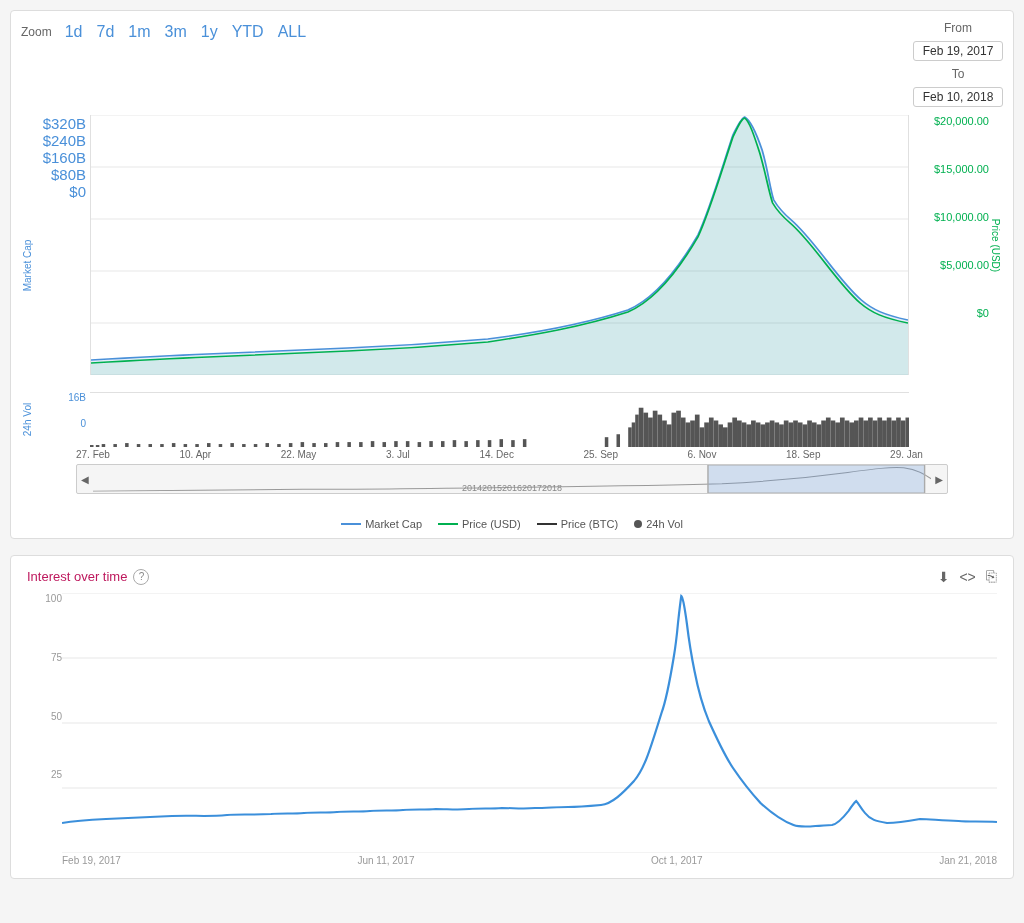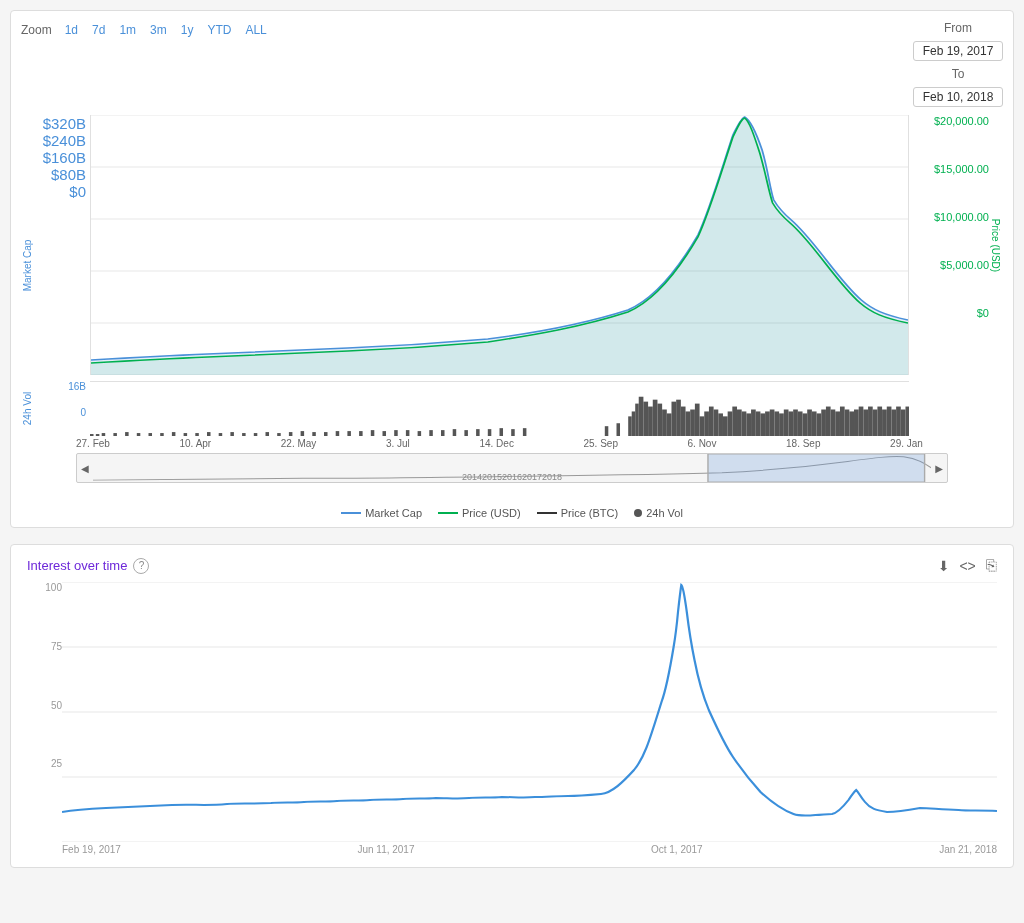--- a/index.html
+++ b/index.html
@@ -35,21 +35,21 @@
     .zoom-label {
       color: #666;
       margin-right: 4px;
     }
 
     .zoom-btn {
       background: none;
       border: none;
       color: #4a90d9;
       cursor: pointer;
-      font-size: 12px;
+      font-size: 16px;
       padding: 2px 5px;
     }
 
     .date-range {
       display: flex;
       align-items: center;
       gap: 6px;
       color: #666;
       flex-direction: column;
     }
@@ -165,21 +165,21 @@
     }
 
     .interest-title-row {
       display: flex;
       align-items: center;
       gap: 6px;
     }
 
     .interest-title {
       font-size: 13px;
-      color: #6d28d9;
+      color: #be185d;
     }
 
     .help-icon {
       width: 16px;
       height: 16px;
       border-radius: 50%;
       border: 1px solid #aaa;
       display: flex;
       align-items: center;
       justify-content: center;
@@ -315,21 +315,21 @@
       <span class="y-label-right">$10,000.00</span>
       <span class="y-label-right">$5,000.00</span>
       <span class="y-label-right">$0</span>
     </div>
 
     <div style="width:14px; display:flex; align-items:center; justify-content:center;">
       <span style="font-size:10px; color:#00b050; white-space:nowrap; transform:rotate(90deg); display:block; width:70px; text-align:center; transform-origin:center;">Price (USD)</span>
     </div>
   </div>
 
-  <div style="display:flex; position:relative; margin-top:6px;">
+  <div style="display:flex; position:relative; margin-top:17px;">
 
     <div style="width:14px; display:flex; align-items:center; justify-content:center;">
       <span style="font-size:10px; color:#4a90d9; white-space:nowrap; transform:rotate(-90deg); display:block; width:40px; text-align:center; transform-origin:center;">24h Vol</span>
     </div>
 
     <div style="width:55px; display:flex; flex-direction:column; justify-content:space-between; height:55px; padding-bottom:18px;">
       <span style="font-size:10px; color:#4a90d9; text-align:right; padding-right:4px;">16B</span>
       <span style="font-size:10px; color:#4a90d9; text-align:right; padding-right:4px;">0</span>
     </div>
 

